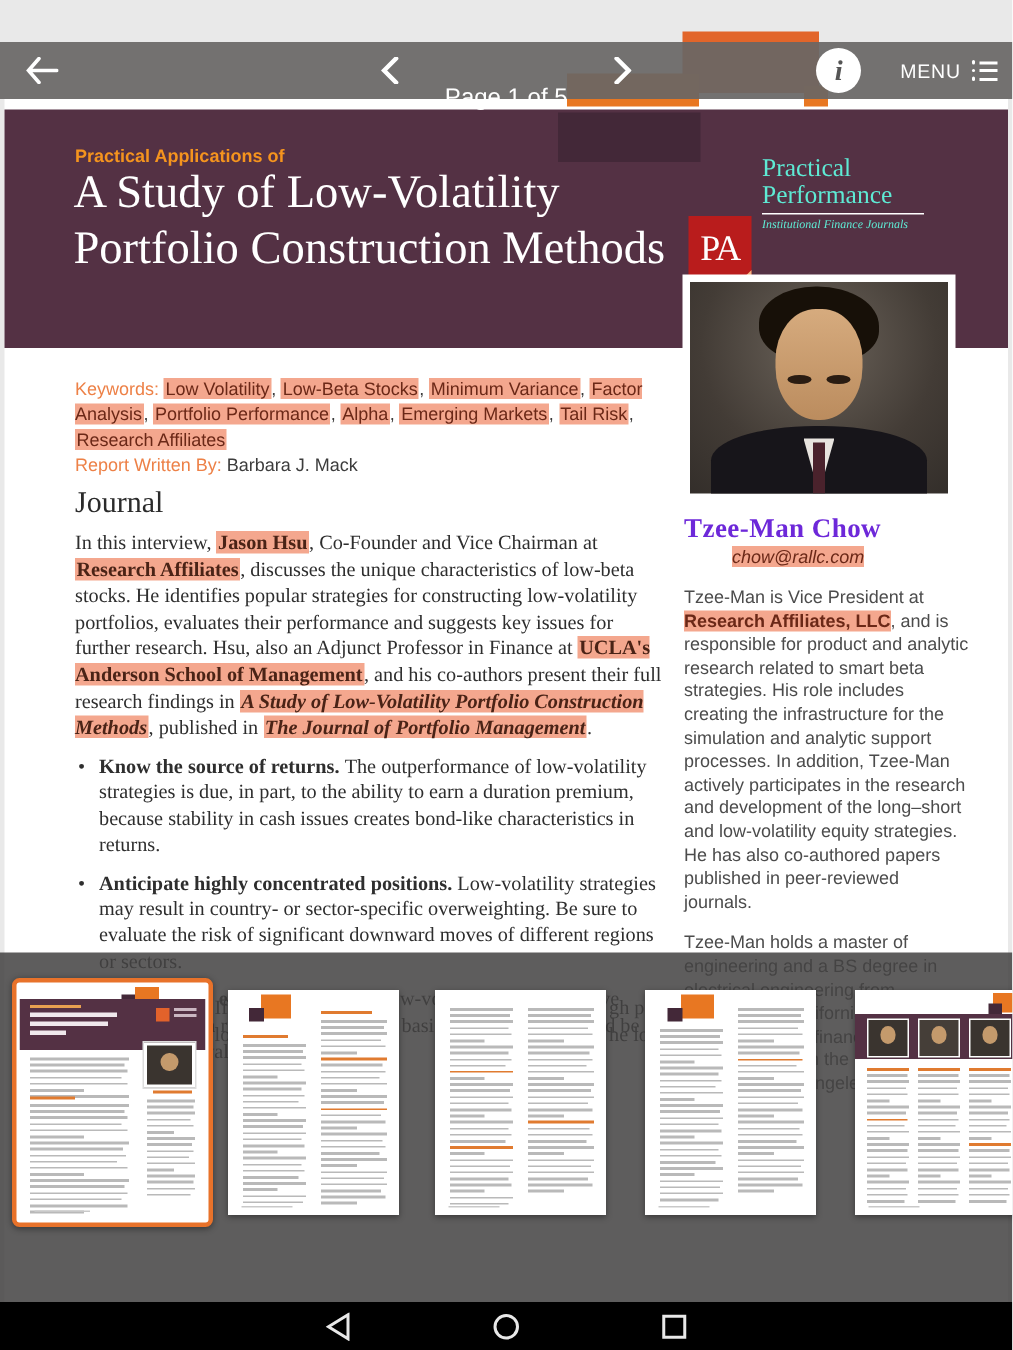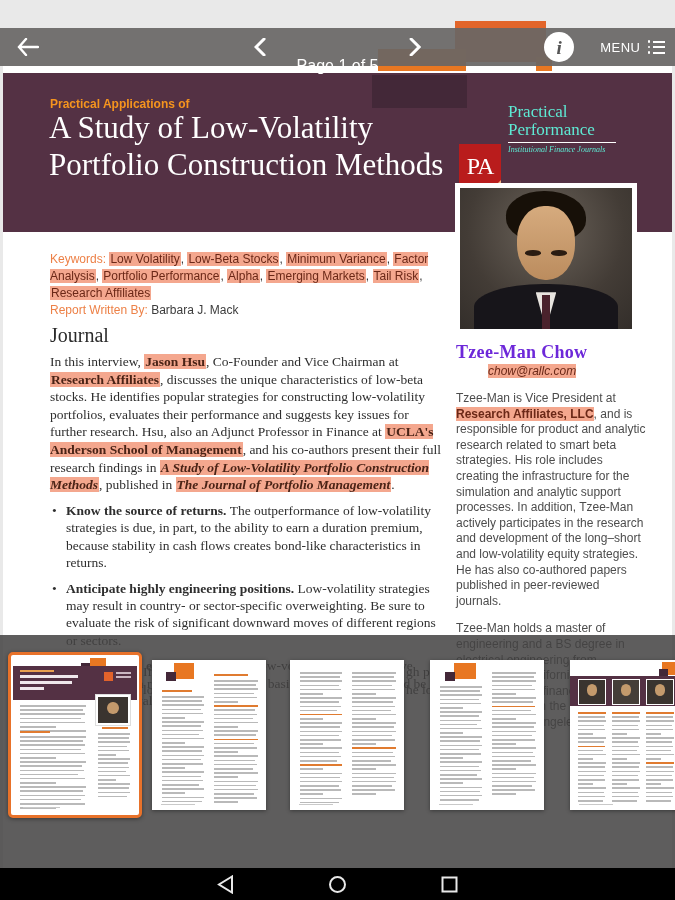--- a/index.html
+++ b/index.html
@@ -212,22 +212,22 @@
       <div>
         <span class="lbl">Report Written By:</span>
         <span>Barbara J. Mack</span>
       </div>
     </div>
 
     <div class="serif-h h-overview">Journal</div>
     <div class="overview" id="overview-para"><span class="">In this interview, </span><span class="hl b">Jason Hsu</span><span class="">, Co-Founder and Vice Chairman at </span><span class="hl b">Research Affiliates</span><span class="">, discusses the unique characteristics of low-beta stocks. He identifies popular strategies for constructing low-volatility portfolios, evaluates their performance and suggests key issues for further research. Hsu, also an Adjunct Professor in Finance at </span><span class="hl b">UCLA's Anderson School of Management</span><span class="">, and his co-authors present their full research findings in </span><span class="hl b i">A Study of Low-Volatility Portfolio Construction Methods</span><span class="">, published in </span><span class="hl b i">The Journal of Portfolio Management</span><span class="">.</span></div>
 
     <div class="bullets" id="bullet-list">
-        <div class="item"><span class="lead">Know the source of returns. </span><span>The outperformance of low-volatility strategies is due, in part, to the ability to earn a duration premium, because stability in cash flows creates bond-like characteristics in returns.</span></div>
-        <div class="item"><span class="lead">Anticipate highly engineering positions. </span><span>Low-volatility strategies may result in country- or sector-specific overweighting. Be sure to evaluate the risk of significant downward moves of different regions or sectors.</span></div>
+        <div class="item"><span class="lead">Know the source of returns. </span><span>The outperformance of low-volatility strategies is due, in part, to the ability to earn a duration premium, because stability in cash issues creates bond-like characteristics in returns.</span></div>
+        <div class="item"><span class="lead">Anticipate highly concentrated positions. </span><span>Low-volatility strategies may result in country- or sector-specific overweighting. Be sure to evaluate the risk of significant downward moves of different regions or sectors.</span></div>
         <div class="item"><span class="lead">Keep a sharp eye on valuations. </span><span>Low-volatility strategies have produced high returns on a historical basis, but investors should be aware of the valuation level</span></div>
       </div>
 
     <div class="rc-name">Tzee-Man Chow</div>
     <div class="rc-email"><span class="hl">chow@rallc.com</span></div>
     <div class="rc-bio">
       <p><span>Tzee-Man is Vice President at </span><span class="hl">Research Affiliates, LLC</span><span>, and is responsible for product and analytic research related to smart beta strategies. His role includes creating the infrastructure for the simulation and analytic support processes. In addition, Tzee-Man actively participates in the research and development of the long–short and low-volatility equity strategies. He has also co-authored papers published in peer-reviewed journals.</span></p>
       <p>Tzee-Man holds a master of engineering and a BS degree in electrical engineering from University of California, San Diego, and a master of financial engineering from the University of California, Los Angeles.</p>
     </div>
 

